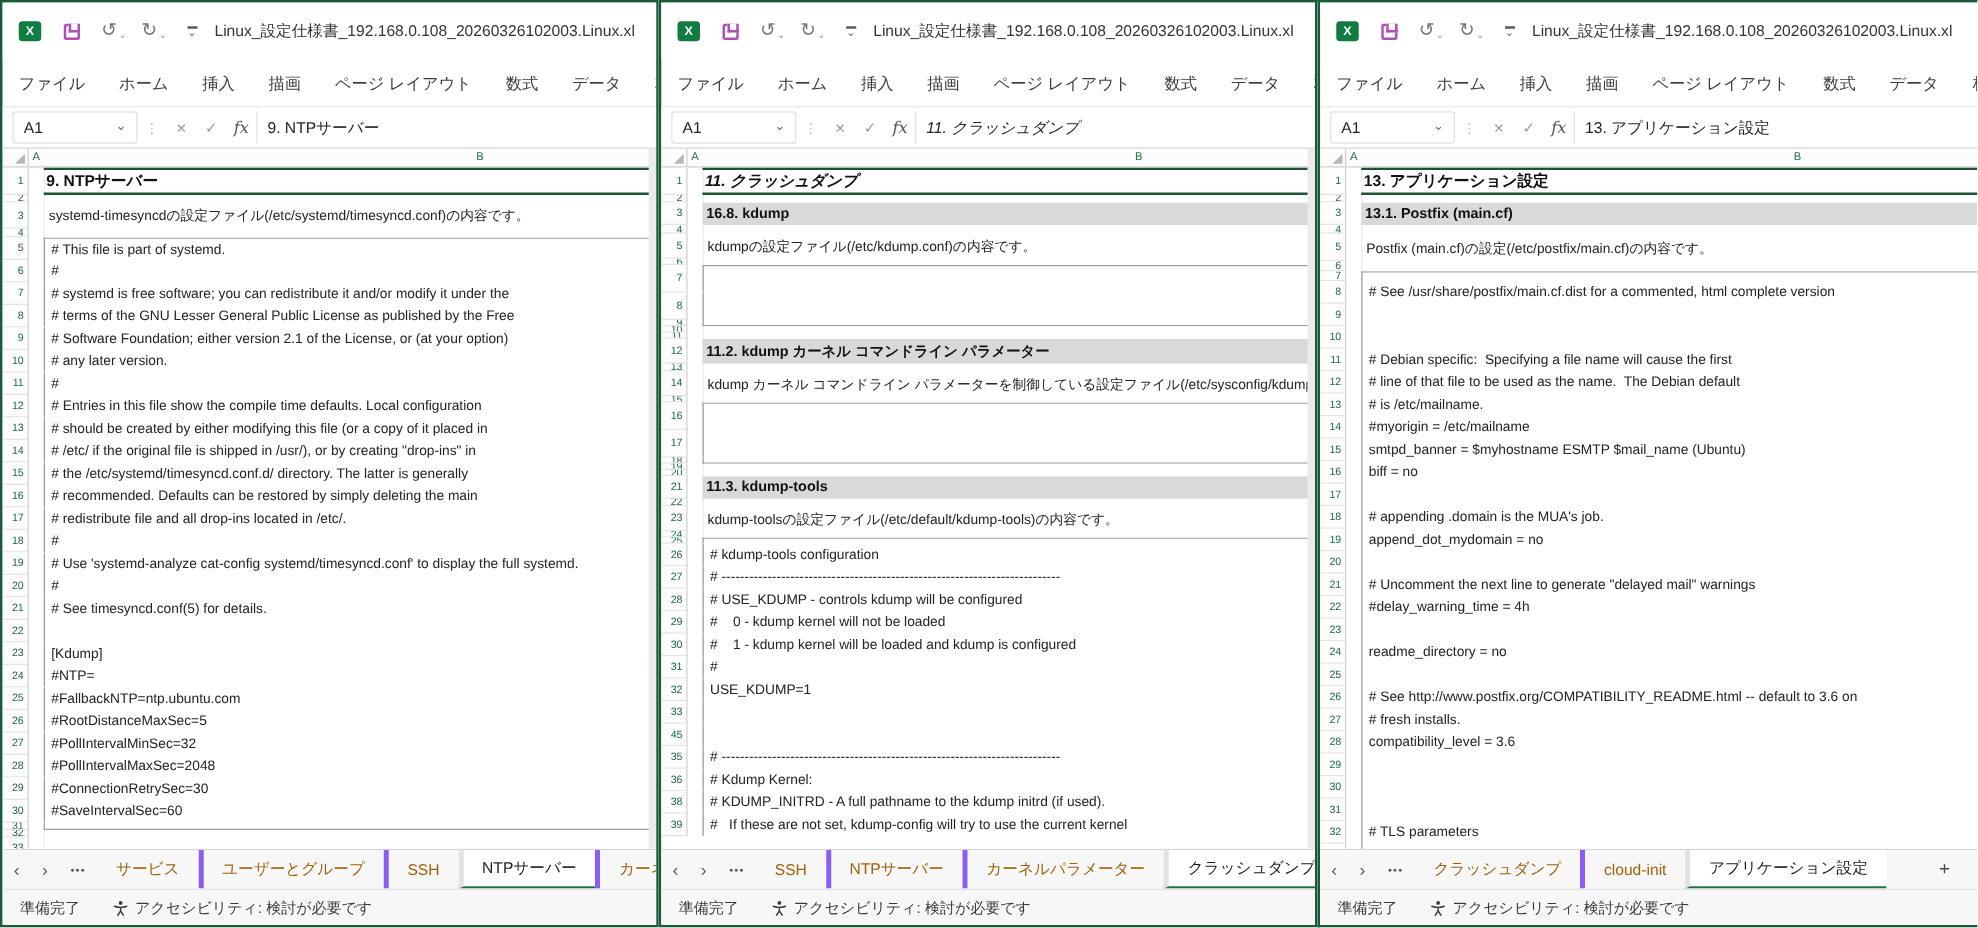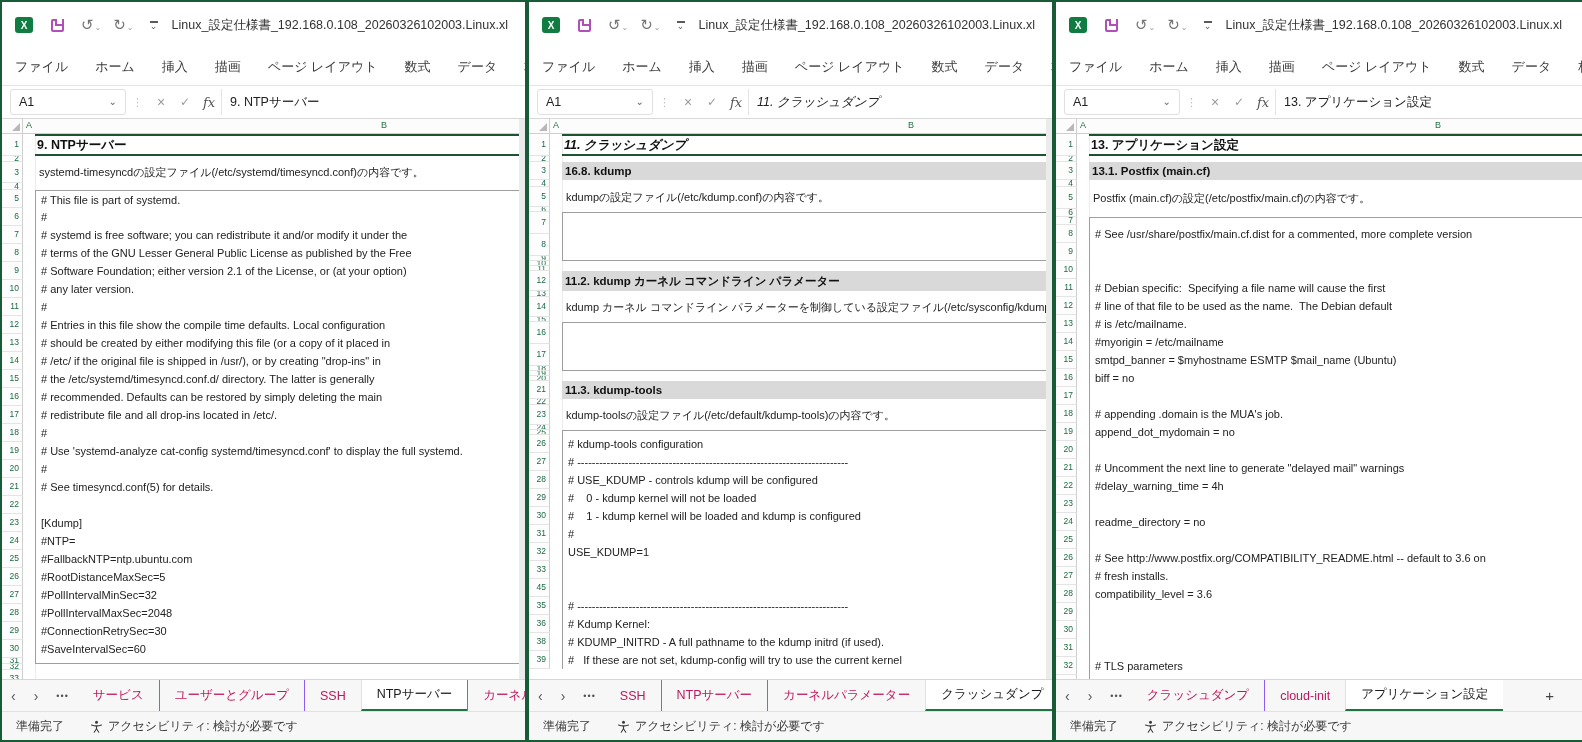--- a/index.html
+++ b/index.html
@@ -29,21 +29,21 @@
   .qat-custom .bar{width:8px;border-top:2px solid #5a5a5a}
   .qat-custom .chev2{font-size:9px;color:#5a5a5a;line-height:7px}
   .title-text{font-size:12.5px;color:#333;white-space:nowrap;overflow:hidden}
 
   
   .ribbon{height:38px;display:flex;align-items:center;gap:0;padding-left:13px;border-bottom:1px solid #e4e4e4;white-space:nowrap;overflow:hidden;flex:0 0 auto}
   .rtab{font-size:13px;color:#3b3b3b;margin-right:27px;cursor:default}
 
   
   .fbar{height:33px;display:flex;align-items:stretch;border-bottom:1px solid #d8d8d8;background:#fff;flex:0 0 auto}
-  .namebox{width:116px;margin:3px 0 3px 8px;border:1px solid #e0e0e0;border-radius:3px;display:flex;align-items:center;justify-content:space-between;padding:0 8px;font-size:12.5px;color:#222}
+  .namebox{width:100px;margin:3px 0 3px 8px;border:1px solid #e0e0e0;border-radius:3px;display:flex;align-items:center;justify-content:space-between;padding:0 8px;font-size:12.5px;color:#222}
   .namebox .chev{font-size:10px;color:#666}
   .vsep{display:flex;align-items:center;color:#b9b9b9;font-size:11px;padding:0 6px}
   .fx-btn{display:flex;align-items:center;justify-content:center;width:24px;color:#9a9a9a;font-size:14px}
   .fx-btn.enter{color:#9a9a9a;font-size:12px}
   .fx-btn.fx{font-family:"DejaVu Serif",serif;font-style:italic;color:#555;font-size:13px}
   .formula-input{flex:1;border-left:1px solid #e4e4e4;margin:3px 0;display:flex;align-items:center;padding-left:8px;font-size:12.5px;color:#222;white-space:nowrap;overflow:hidden}
   .italic .formula-text{font-style:italic}
 
   
   .sheetarea{flex:1;position:relative;display:flex;flex-direction:column;overflow:hidden}
@@ -69,22 +69,22 @@
   .k-c .inner{font-size:11px;color:#222;padding-left:5px}
   .inbox .inner{border-left:1px solid var(--box-line)}
   .box-top .inner{border-top:1px solid var(--box-line)}
   .box-bottom .inner{border-bottom:1px solid var(--box-line)}
 
   
   .tabbar{height:32px;display:flex;align-items:stretch;background:#f7f7f7;border-top:1px solid #d6d6d6;flex:0 0 auto;overflow:hidden}
   .nav{display:flex;align-items:center;padding:0 9px;color:#555;font-size:14px}
   .more{display:flex;align-items:center;padding:0 9px;color:#555;font-size:9px;letter-spacing:1px}
   .tabs{display:flex;align-items:stretch;overflow:hidden}
-  .tab{display:flex;align-items:center;padding:0 15px;font-size:12.5px;color:#be185d;white-space:nowrap}
-  .tab + .tab{border-left:1px solid #8b5cf6}
+  .tab{display:flex;align-items:center;padding:0 15px;font-size:12.5px;color:#a16207;white-space:nowrap}
+  .tab + .tab{border-left:4px solid #8b5cf6}
   .tab.active{background:#fff;border-bottom:2.5px solid var(--green);color:#1a1a1a;font-weight:500;border-left-color:#e2e2e2}
   .tab.add{font-size:15px;color:#444;padding:0 18px;margin-left:24px;border-left:none}
 
   
   .statusbar{height:29px;display:flex;align-items:center;background:#f7f7f7;border-top:1px solid #e1e1e1;font-size:12px;color:#3a3a3a;padding-left:14px;gap:26px;flex:0 0 auto;white-space:nowrap;overflow:hidden}
   .acc{display:flex;align-items:center;gap:5px}
   .acc svg{flex:0 0 auto}
 </style>
 </head>
 <body>
@@ -760,21 +760,21 @@
         </div>
         <div class="row" style="height: 8px;">
           <span class="gut">7</span>
           <div class="cell k-e inbox box-top">
             <div class="inner"></div>
           </div>
         </div>
         <div class="row" style="height: 18px;">
           <span class="gut">8</span>
           <div class="cell k-c inbox">
-            <div class="inner"># See /usr/share/postfix/main.cf.dist for a commented, more complete version</div>
+            <div class="inner"># See /usr/share/postfix/main.cf.dist for a commented, html complete version</div>
           </div>
         </div>
         <div class="row" style="height: 18px;">
           <span class="gut">9</span>
           <div class="cell k-c inbox">
             <div class="inner"></div>
           </div>
         </div>
         <div class="row" style="height: 18px;">
           <span class="gut">10</span>

